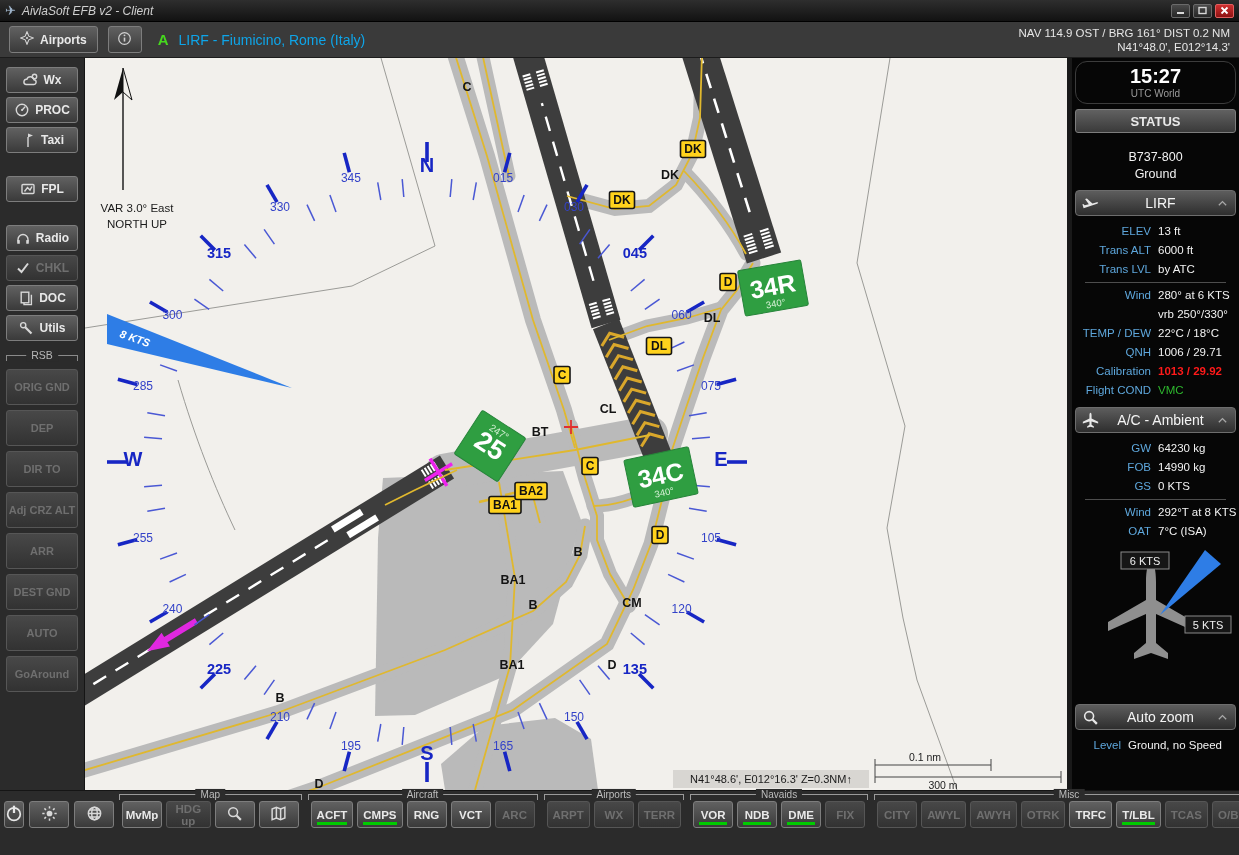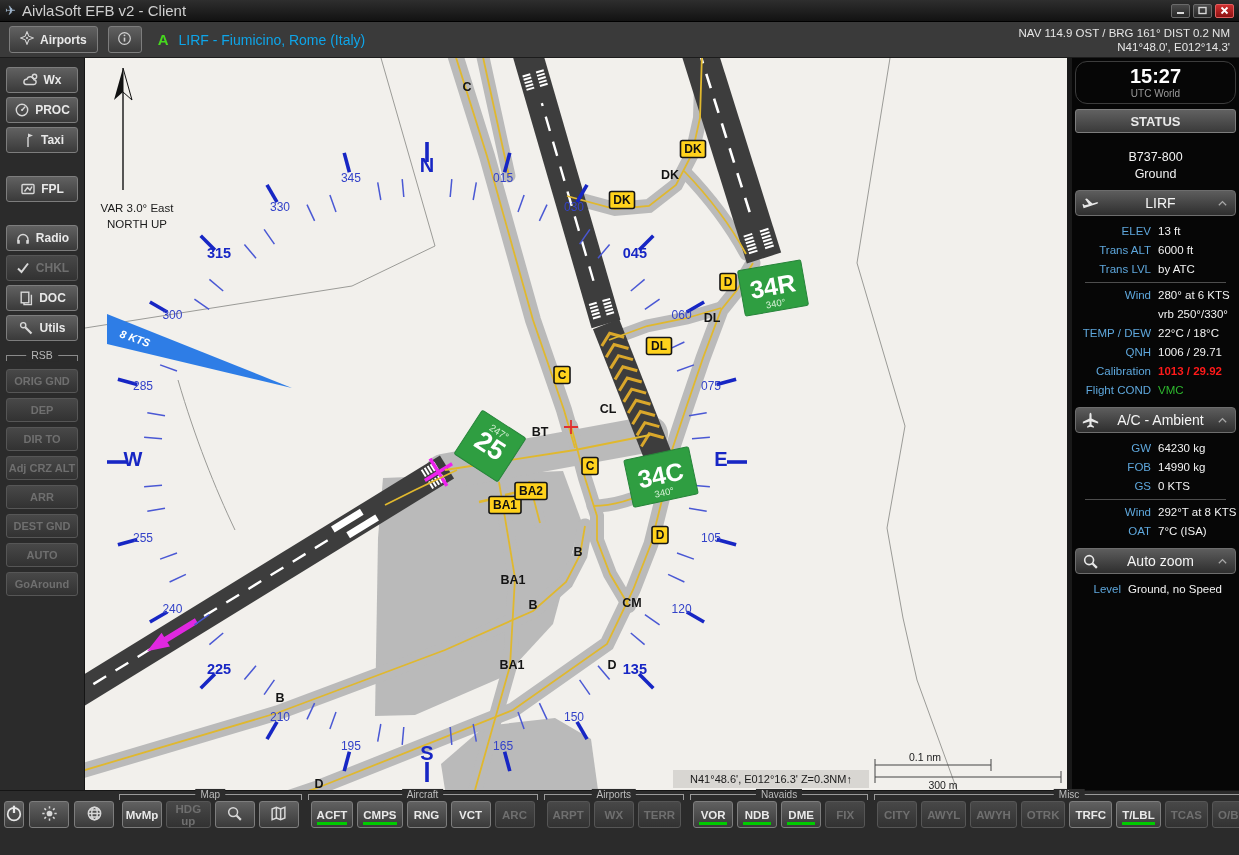--- a/index.html
+++ b/index.html
@@ -5,21 +5,21 @@
   * { margin:0; padding:0; box-sizing:border-box; }
   html,body { background:#000; }
   body { width:1239px; height:855px; overflow:hidden;
          font-family:"Liberation Sans", sans-serif; -webkit-font-smoothing:antialiased; }
   .app { width:1239px; height:855px; display:flex; flex-direction:column; background:#2b2b2b; }
 
   
   .titlebar { height:22px; background:linear-gradient(#2e2e2e,#121212); display:flex; align-items:center;
               padding:0 5px; gap:6px; border-bottom:1px solid #000; }
   .titlebar .appicon { color:#9db2c8; font-size:13px; line-height:1; }
-  .titlebar .ttl { color:#cfcfcf; font-size:15px; }
+  .titlebar .ttl { color:#cfcfcf; font-size:12px;font-style:italic; }
   .wctrls { margin-left:auto; display:flex; gap:3px; }
   .wbtn { width:19px; height:14px; background:linear-gradient(#4a4a4a,#262626); border:1px solid #6a6a6a;
           border-radius:2px; display:flex; align-items:center; justify-content:center; cursor:default; }
   .wbtn svg { width:9px; height:9px; }
   .wbtn.close { background:linear-gradient(#d03030,#8d1212); border-color:#e06060; }
 
   
   .topbar { height:36px; background:#3a3a3a; display:flex; align-items:center; gap:10px;
             padding:0 9px; border-bottom:1px solid #1c1c1c; }
   .btn { background:linear-gradient(#616161,#3a3a3a); border:1px solid #7d7d7d; border-radius:3px;
@@ -41,21 +41,21 @@
               gap:5px; padding:0 5px; }
   .side-btn.gap { margin-top:23px; }
   .side-btn .icn { width:16px; height:16px; flex:none; display:flex; }
   .side-btn .icn svg { width:16px; height:16px; }
   .side-lbl { font-size:12px; }
   .rsb-bracket { margin:14px 6px 6px 6px; position:relative; border-top:1px solid #8a8a8a; height:8px; }
   .rsb-bracket::before, .rsb-bracket::after { content:""; position:absolute; top:0; width:1px; height:5px; background:#8a8a8a; }
   .rsb-bracket::before { left:0; } .rsb-bracket::after { right:0; }
   .rsb-bracket span { position:absolute; left:50%; top:0; transform:translate(-50%,-55%);
                       background:#2b2b2b; padding:0 5px; color:#b8b8b8; font-size:10.5px; }
-  .rsb-btn { width:72px; height:24px; margin:0 auto 5px auto; font-size:11px; font-weight:bold; }
+  .rsb-btn { width:72px; height:36px; margin:0 auto 5px auto; font-size:11px; font-weight:bold; }
 
   
   .map-wrap { width:982px; height:732px; position:relative; background:#f2f0ec; overflow:hidden; }
   .map-wrap svg { display:block; }
 
   
   .rightpanel { width:172px; background:#060606; border-left:5px solid #191919; padding:3px 3px 0 3px;
                 color:#eee; overflow:hidden; }
   .clockbox { border:1px solid #3c3c3c; border-radius:12px; text-align:center; padding:3px 0 4px 0; margin-bottom:5px; }
   .clock-time { font-size:20px; font-weight:bold; color:#fff; }
@@ -604,20 +604,30 @@
           <div class="prow">
             <span class="lbl">Wind</span>
             <span class="val">292°T at 8 KTS</span>
           </div>
           <div class="prow">
             <span class="lbl">OAT</span>
             <span class="val">7°C (ISA)</span>
           </div>
         </div>
 
+      <div class="windbox">
+        <svg viewBox="0 0 160 150" width="160" height="150">
+          <path d="M76,14 C79,14 81,22 81,34 L81,52 L119,74 L119,83 L81,66 L81,95 L93,105 L93,111 L76,105 L59,111 L59,105 L71,95 L71,66 L33,83 L33,74 L71,52 L71,34 C71,22 73,14 76,14 Z" fill="#8f8f8f"></path>
+          <polygon points="130,2 146,16 85,67" fill="#2e7de6"></polygon>
+          <rect x="46" y="4" width="48" height="17" fill="#161616" stroke="#8a8a8a" stroke-width="1"></rect>
+          <text x="70" y="16.5" text-anchor="middle" font-size="11" fill="#f0f0f0">6 KTS</text>
+          <rect x="110" y="68" width="46" height="17" fill="#161616" stroke="#8a8a8a" stroke-width="1"></rect>
+          <text x="133" y="80.5" text-anchor="middle" font-size="11" fill="#f0f0f0">5 KTS</text>
+        </svg>
+      </div>
 
       <div class="sec-hdr">
         <span class="hicn">
           <svg viewBox="0 0 16 16">
               <circle cx="6.7" cy="6.7" r="4.2" stroke="#e8e8e8" stroke-width="1.5" fill="none"></circle>
               <path d="M9.9,9.9 L14,14" stroke="#e8e8e8" stroke-width="2.2" fill="none"></path>
             </svg>
         </span>
         <span class="htitle">Auto zoom</span>
         <span class="chev">

